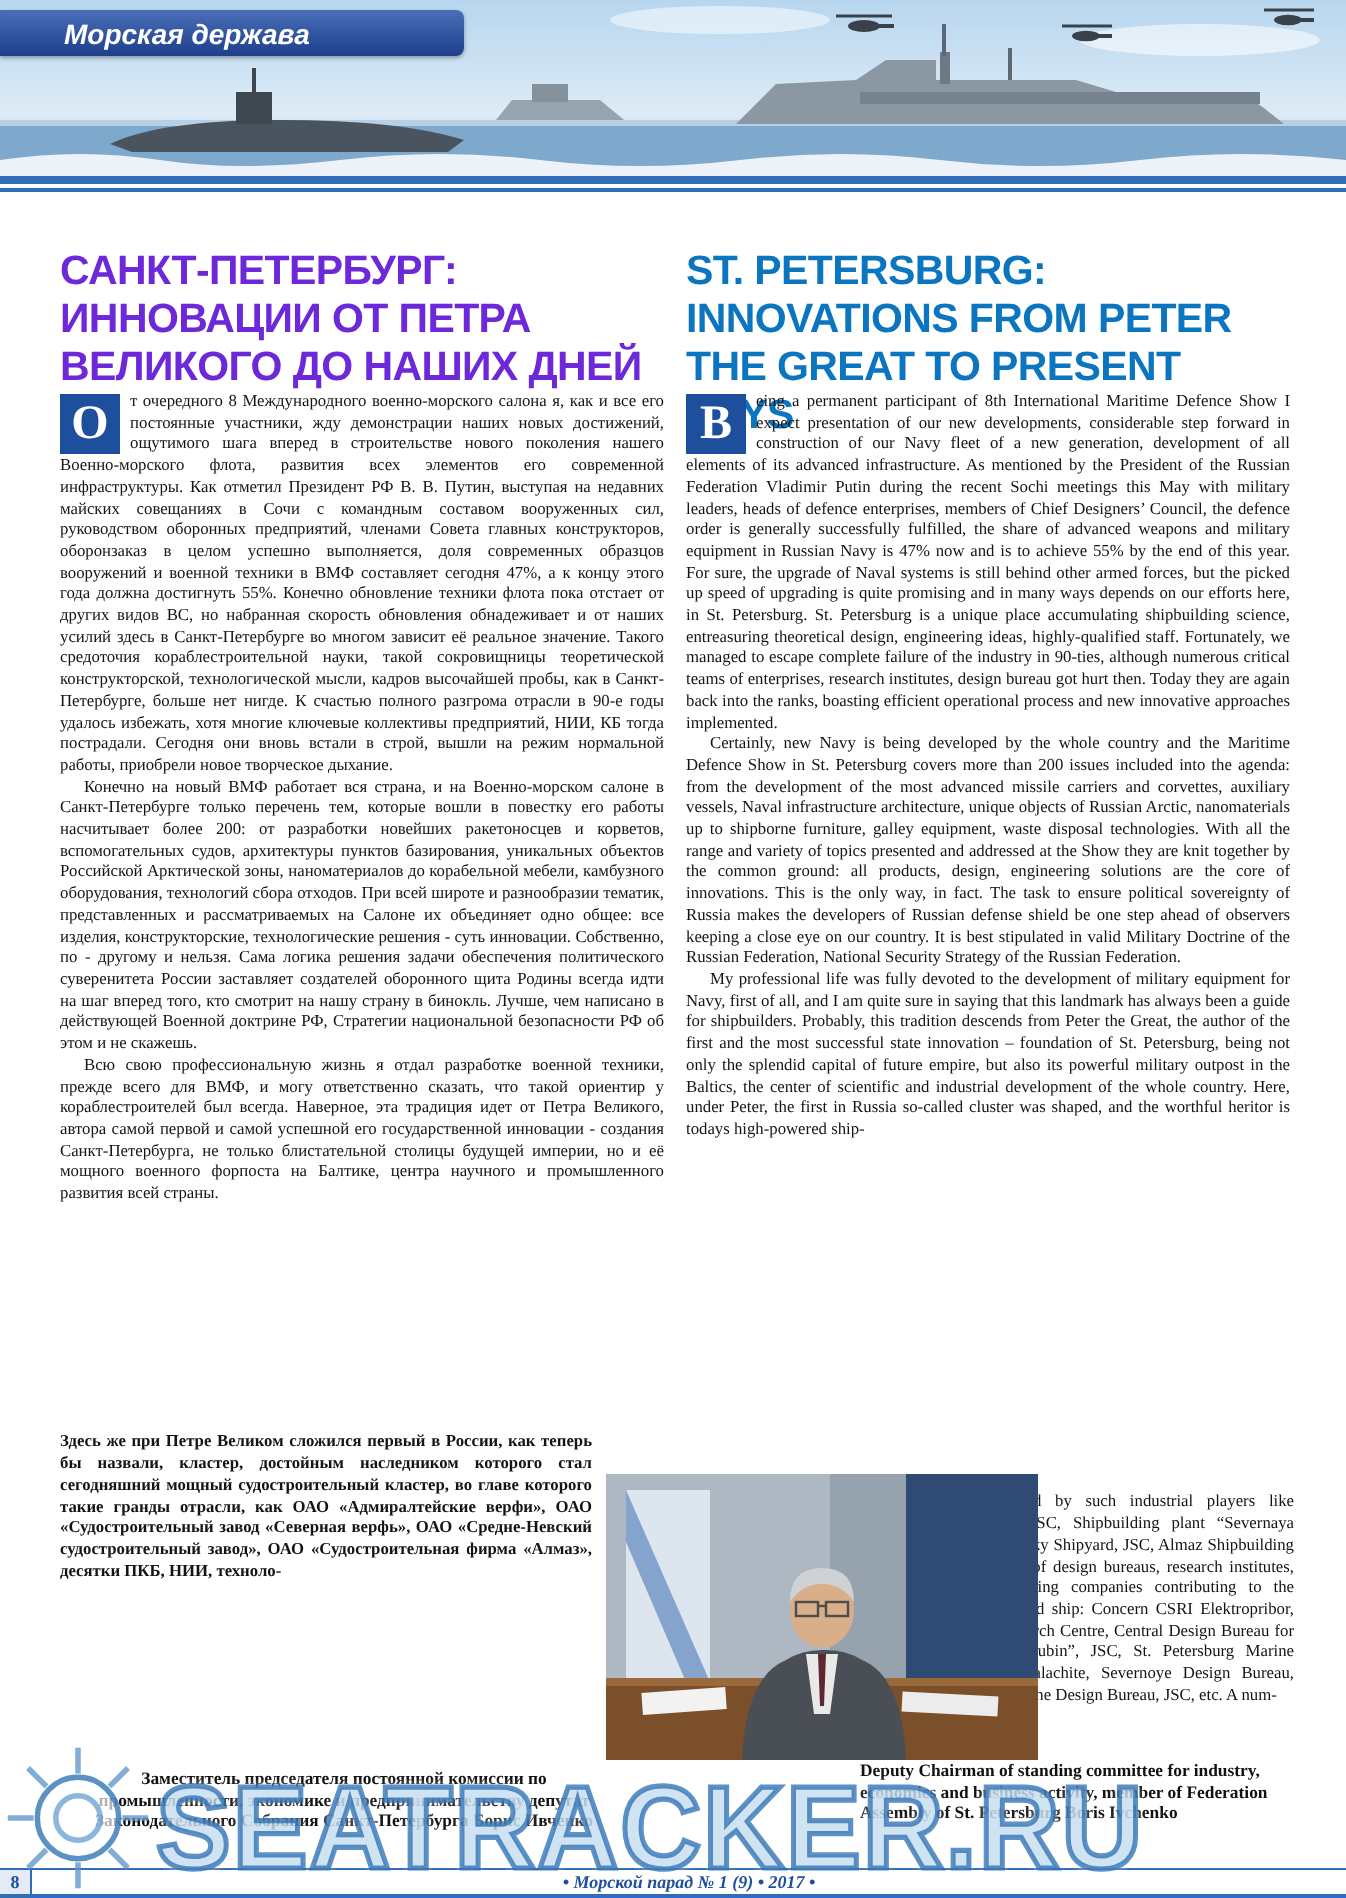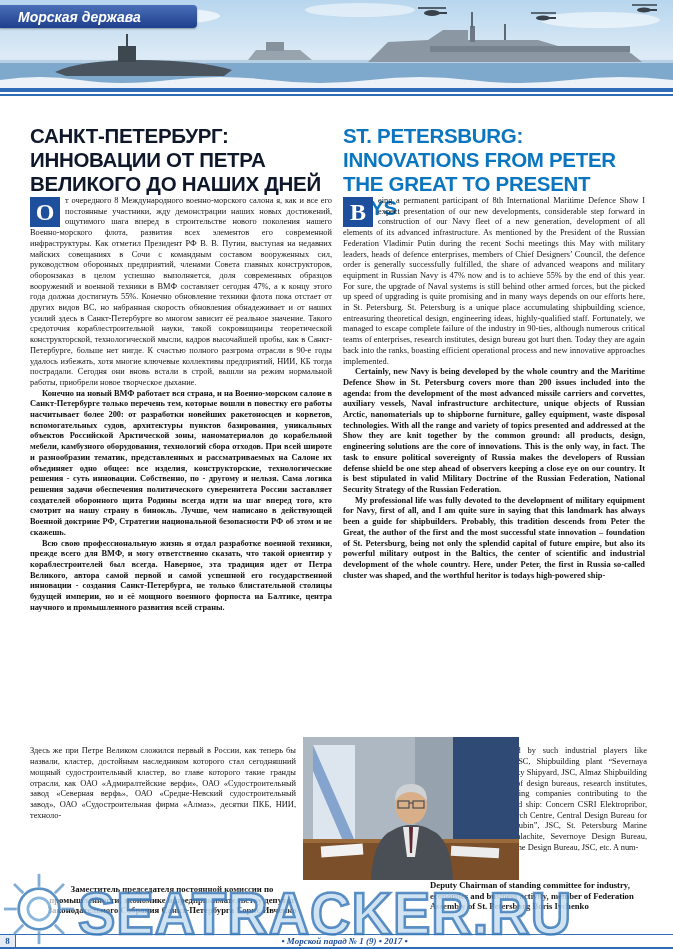--- a/index.html
+++ b/index.html
@@ -1,45 +1,45 @@
 <!DOCTYPE html>
 <html><head>
 <meta charset="utf-8">
 <style>
   html,body{margin:0;padding:0;background:#d8d8d8;}
   .page{position:relative;width:673px;height:949px;background:#ffffff;overflow:hidden;
         font-family:"Liberation Serif", serif;margin:0 auto;}
 
   
   .header{position:absolute;top:0;left:0;width:673px;height:88px;overflow:hidden;}
-  .ribbon{position:absolute;top:5px;left:0;width:197px;height:23px;box-sizing:border-box;
+  .ribbon{position:absolute;top:5px;left:0;width:232px;height:23px;box-sizing:border-box;
           background:linear-gradient(180deg,#4a6fb8,#1e3f8c);color:#fff;display:flex;align-items:center;
-          padding-left:18px;font:italic bold 14px "Liberation Sans", sans-serif;border-radius:0 4px 4px 0;
+          padding-left:32px;font:italic bold 14px "Liberation Sans", sans-serif;border-radius:0 4px 4px 0;
           box-shadow:0 1px 2px rgba(0,0,0,.35);}
   .rule{position:absolute;left:0;top:88px;width:673px;height:8px;box-sizing:border-box;
         border-top:4px solid #2f6db8;border-bottom:2px solid #2f6db8;}
 
   
   .title{position:absolute;top:110px;width:292px;font-family:"Liberation Sans", sans-serif;
          font-weight:bold;font-size:20.5px;line-height:24px;letter-spacing:-0.3px;text-transform:uppercase;}
-  .title-ru{left:30px;color:#0f172a;}
+  .title-ru{left:30px;color:#6d28d9;}
   .title-en{left:343px;color:#0b76bf;}
 
   
   .colmain{position:absolute;top:196px;width:302px;height:540px;overflow:hidden;
            font-size:8.4px;line-height:10.7px;text-align:justify;color:#141414;}
   .col-left{left:30px;}
   .col-right{left:343px;}
   .colmain p{margin:0;}
-  .colmain p.indent{text-indent:12px;font-weight:bold;}
+  .colmain p.indent{text-indent:12px;}
   .dropcap{float:left;width:30px;height:30px;background:#1d4f9c;color:#fff;text-align:center;
            font:bold 24px/30px "Liberation Serif", serif;margin:1px 5px 1px 0;}
 
   .tail{position:absolute;overflow:hidden;font-size:8.4px;line-height:10.7px;text-align:justify;color:#141414;}
-  .tail-left{left:30px;top:738px;width:266px;height:118px;}
+  .tail-left{left:30px;top:708px;width:266px;height:118px;font-weight:bold;}
   .tail-right{left:433px;top:738px;width:214px;height:138px;}
 
   
   .photo{position:absolute;left:303px;top:737px;width:216px;height:143px;overflow:hidden;
          box-shadow:0 0 0 1px #9aa0a8 inset;}
 
   
   .caption{font-weight:bold;font-size:8.7px;line-height:10.6px;color:#111;position:absolute;}
   .cap-ru{left:36px;top:884px;width:272px;text-align:center;}
   .cap-en{left:430px;top:880px;width:218px;text-align:left;}

